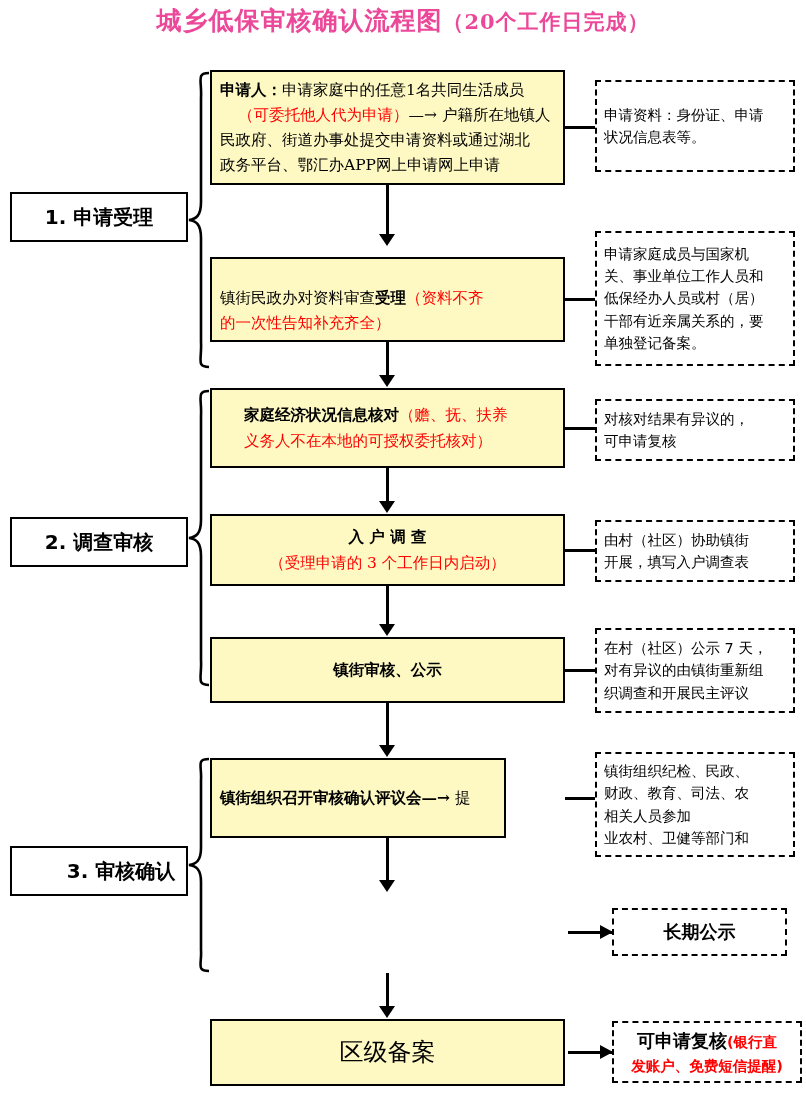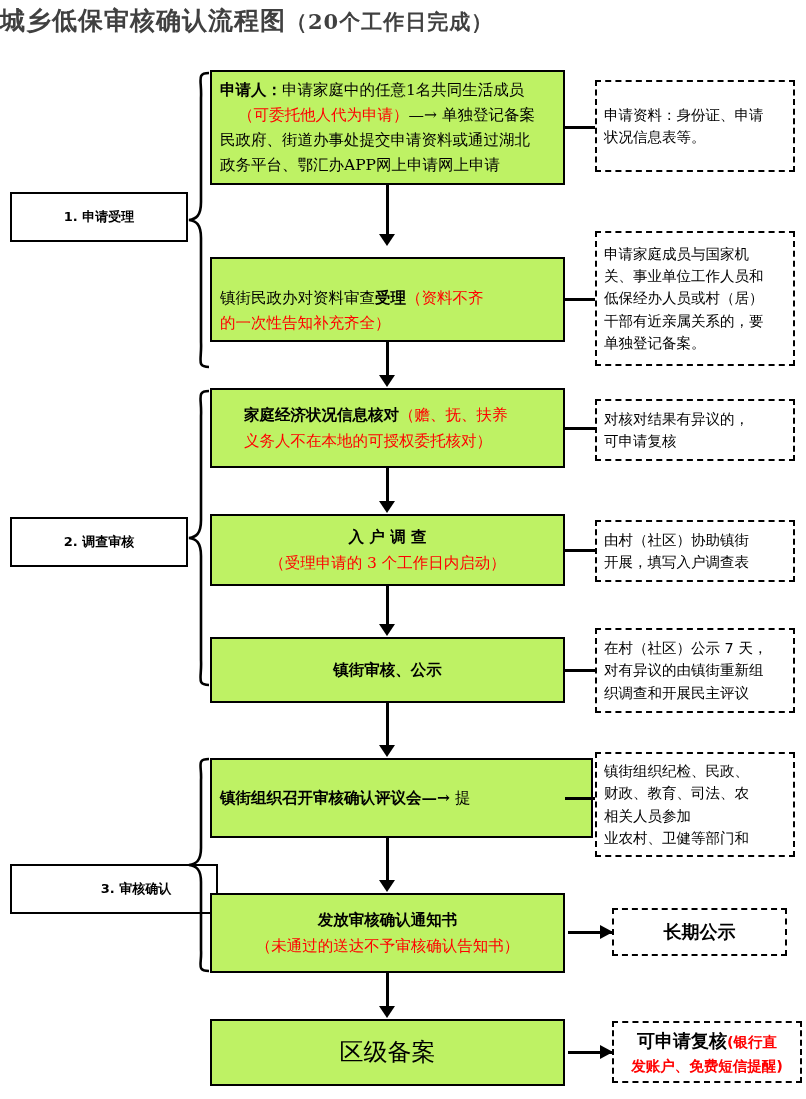--- a/index.html
+++ b/index.html
@@ -15,38 +15,38 @@
     width: 806px;
     height: 1099px;
     background: #ffffff;
     overflow: hidden;
   }
   .title {
     position: absolute;
     left: 0;
     top: 4px;
     width: 806px;
-    text-align: left;
+    text-align: center;
     font-family: "DejaVu Serif", "Liberation Serif", serif;
     font-weight: bold;
     font-size: 25px;
     letter-spacing: 1px;
-    color: #404040;
+    color: #ec4899;
     white-space: nowrap;
   }
   .title .paren {
     font-size: 21px;
   }
 
   
   .pbox {
     position: absolute;
     box-sizing: border-box;
     border: 2.5px solid #000000;
-    background: #bef264;
+    background: #fef9c3;
     font-family: "DejaVu Serif", "Liberation Serif", serif;
     color: #000000;
     display: flex;
     flex-direction: column;
     justify-content: center;
     padding: 4px 8px;
   }
   .pbox .ln {
     font-size: 15.5px;
     line-height: 1.62;
@@ -85,21 +85,21 @@
   .sbox {
     position: absolute;
     box-sizing: border-box;
     border: 2.5px solid #000000;
     background: #ffffff;
     display: flex;
     align-items: center;
     justify-content: center;
     font-family: "DejaVu Sans", "Liberation Sans", sans-serif;
     font-weight: bold;
-    font-size: 13px;
+    font-size: 20px;
     color: #000000;
     white-space: nowrap;
   }
 
   
   .vline {
     position: absolute;
     width: 3px;
     background: #000000;
   }
@@ -146,21 +146,21 @@
   <div class="title">
     <span>城乡低保审核确认流程图</span><span class="paren">（20个工作日完成）</span>
   </div>
 
   <div class="sbox" style="left:10px; top:192px; width:178px; height:50px;">
     <span>1. 申请受理</span>
   </div>
   <div class="sbox" style="left:10px; top:517px; width:178px; height:50px;">
     <span>2. 调查审核</span>
   </div>
-  <div class="sbox" style="left:10px; top:864px; width:208px; height:50px;padding-left:44px;">
+  <div class="sbox" style="left:10px; top:846px; width:178px; height:50px;padding-left:44px;">
     <span>3. 审核确认</span>
   </div>
 
   <div class="brace" style="left:186px; top:70px;">
     <svg width="26" height="300" viewBox="0 0 26 300">
       <path d="M23 3 C10 3 16 10 15 28 L15 132 C15 146 10 149 3 150 C10 151 15 154 15 168 L15 272 C16 290 10 297 23 297" fill="none" stroke="#000" stroke-width="2.6"></path>
     </svg>
   </div>
   <div class="brace" style="left:186px; top:388px;">
     <svg width="26" height="300" viewBox="0 0 26 300">
@@ -168,21 +168,21 @@
     </svg>
   </div>
   <div class="brace" style="left:186px; top:756px;">
     <svg width="26" height="218" viewBox="0 0 26 218">
       <path d="M23 3 C10 3 16 10 15 24 L15 92 C15 105 10 108 3 109 C10 110 15 113 15 126 L15 194 C16 208 10 215 23 215" fill="none" stroke="#000" stroke-width="2.6"></path>
     </svg>
   </div>
 
   <div class="pbox" style="left:210px; top:70px; width:355px; height:115px;">
     <div class="ln"><span class="bold">申请人：</span><span>申请家庭中的任意1名共同生活成员</span></div>
-    <div class="ln indent"><span class="red">（可委托他人代为申请）</span><span>—→ 单独登记备案</span></div>
+    <div class="ln indent"><span class="red">（可委托他人代为申请）</span><span>—→ 户籍所在地镇人</span></div>
     <div class="ln"><span>民政府、街道办事处提交申请资料或通过湖北</span></div>
     <div class="ln"><span>政务平台、鄂汇办APP网上申请网上申请</span></div>
   </div>
 
   <div class="pbox" style="left:210px; top:257px; width:355px; height:85px;justify-content:flex-end;">
     <div class="ln"><span>镇街民政办对资料审查</span><span class="bold">受理</span><span class="red">（资料不齐</span></div>
     <div class="ln"><span class="red">的一次性告知补充齐全）</span></div>
   </div>
 
   <div class="pbox" style="left:210px; top:388px; width:355px; height:80px;padding-left:32px;">
@@ -192,28 +192,24 @@
 
   <div class="pbox" style="left:210px; top:514px; width:355px; height:72px;">
     <div class="ln center"><span class="bold">入 户 调 查</span></div>
     <div class="ln center"><span class="red">（受理申请的 3 个工作日内启动）</span></div>
   </div>
 
   <div class="pbox" style="left:210px; top:637px; width:355px; height:66px;">
     <div class="ln center"><span class="bold">镇街审核、公示</span></div>
   </div>
 
-  <div class="pbox" style="left:210px; top:758px; width:383px; height:80px;justify-content:center;">
+  <div class="pbox" style="left:210px; top:758px; width:296px; height:80px;justify-content:center;">
     <div class="ln"><span class="bold">镇街组织召开审核确认评议会—→</span><span> 提</span></div>
   </div>
 
-  <div class="pbox" style="left:210px; top:893px; width:355px; height:80px;">
-    <div class="ln center"><span class="bold">发放审核确认通知书</span></div>
-    <div class="ln center"><span class="red">（未通过的送达不予审核确认告知书）</span></div>
-  </div>
 
   <div class="pbox" style="left:210px; top:1019px; width:355px; height:67px;">
     <div class="ln center" style="font-size:24px;"><span>区级备案</span></div>
   </div>
 
   <div class="vline" style="left:386px; top:185px; height:50px;"></div>
   <div class="arrowhead" style="left:379px; top:234px;"></div>
 
   <div class="vline" style="left:386px; top:342px; height:34px;"></div>
   <div class="arrowhead" style="left:379px; top:375px;"></div>

